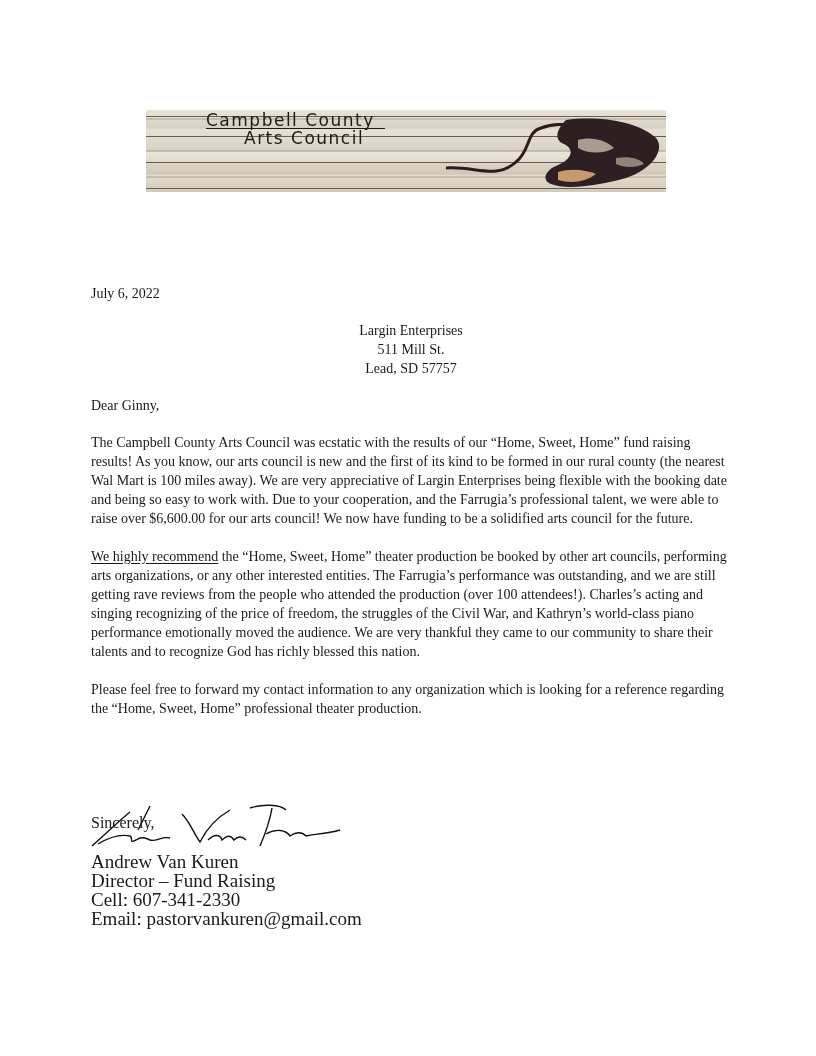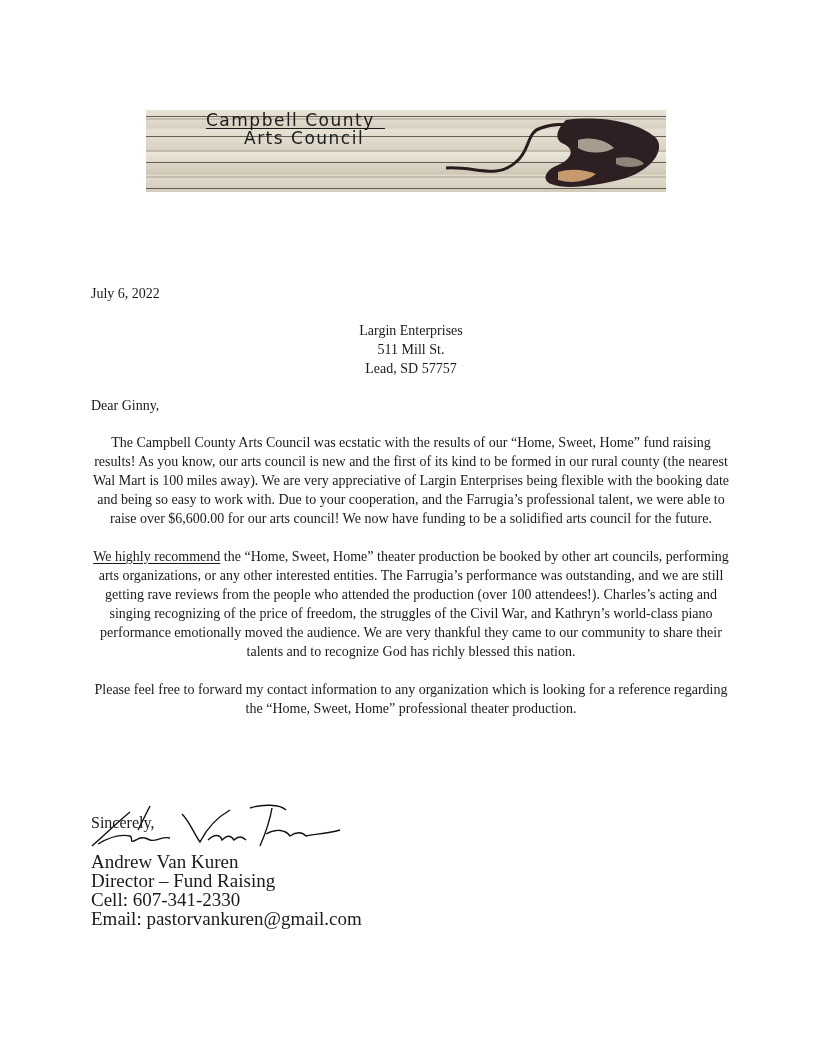--- a/index.html
+++ b/index.html
@@ -14,21 +14,21 @@
                     font-size: 17px; letter-spacing: 1.5px; color: #1c1c1c; line-height: 17px; }
     .banner-title .l2 { display: block; padding-left: 38px; margin-top: 1px; }
     .banner-title .uline { position: absolute; left: 0; right: -10px; top: 16px; height: 1px; background: #1c1c1c; }
     .mask { position: absolute; right: 0; top: 0; width: 220px; height: 82px; }
     .letter { position: absolute; left: 91px; top: 284px; width: 640px; font-size: 14px; line-height: 19px;
               font-family: "Liberation Serif", "DejaVu Serif", serif; }
     .letter p { margin: 0; }
     .date { margin-bottom: 18px !important; }
     .addr { margin-bottom: 18px !important; text-align: center; }
     .greeting { margin-bottom: 18px !important; }
-    .para { margin-bottom: 19px !important; text-align: center; }
+    .para { margin-bottom: 19px !important; }
     .u { text-decoration: underline; text-underline-offset: 2px; }
     .sig { position: absolute; left: 90px; top: 800px; width: 260px; height: 56px; }
     .sigblock { position: absolute; left: 91px; top: 852px; font-size: 19px; line-height: 19px;
                 font-family: "Liberation Serif", "DejaVu Serif", serif; }
     .sincerely { position: absolute; left: 91px; top: 798px; font-size: 16px;
                  font-family: "Liberation Serif", "DejaVu Serif", serif; margin-top: 16px; }
   </style>
 </head>
 <body>
 

